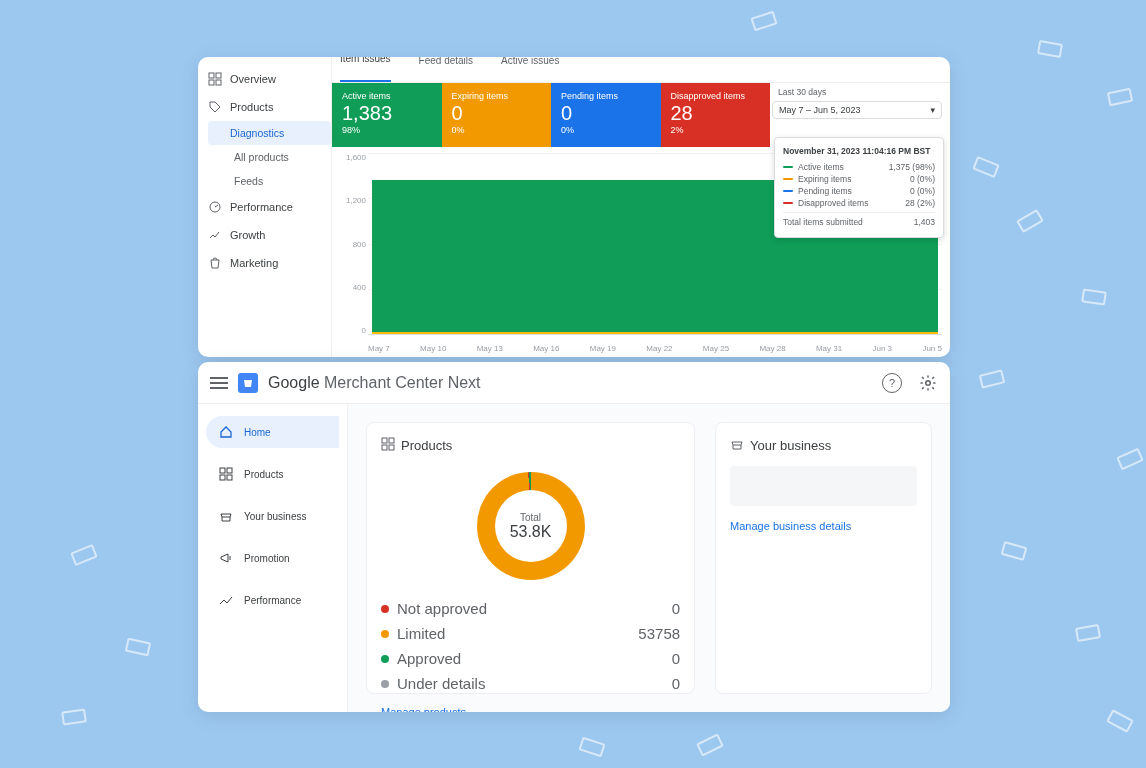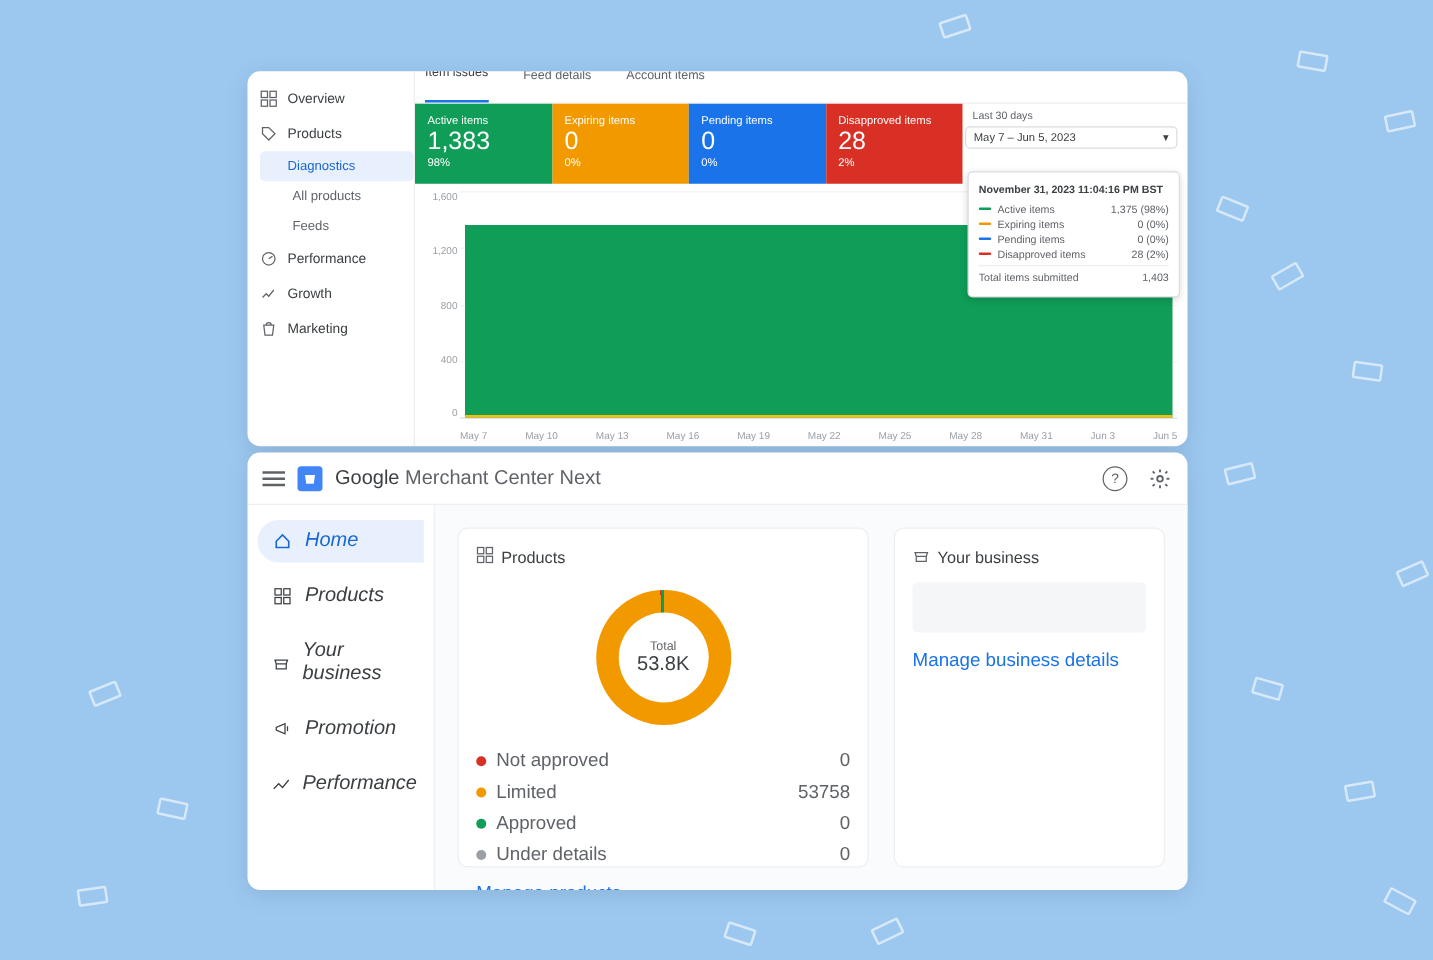--- a/index.html
+++ b/index.html
@@ -52,21 +52,21 @@
 .hamburger { width: 18px; height: 18px; cursor: pointer; color: #5f6368; display: flex; flex-direction: column; justify-content: center; gap: 3px; }
 .hamburger span { height: 2px; background: #5f6368; }
 .logo2 { width: 20px; height: 20px; background: #4285f4; border-radius: 3px; display: flex; align-items: center; justify-content: center; }
 .title2 { font-size: 16px; color: #5f6368; }
 .title2 .g { color: #3c4043; }
 .spacer { flex: 1; }
 .hdricon { width: 20px; height: 20px; color: #5f6368; cursor: pointer; display: flex; align-items: center; justify-content: center; margin-left: 6px; border: 1.5px solid #5f6368; border-radius: 50%; font-size: 11px; }
 .hdricon.gear { border: none; }
 .body2 { display: flex; height: calc(100% - 42px); }
 .sidebar2 { width: 150px; padding: 12px 8px; border-right: 1px solid #f0f0f0; }
-.sidebar2 .navrow { display: flex; align-items: center; padding: 8px 12px; font-size: 16px; color: #3c4043; cursor: pointer; border-radius: 18px 0 0 18px; margin-bottom: 10px; font-style: italic; }
+.sidebar2 .navrow { display: flex; align-items: center; padding: 8px 12px; font-size: 10px; color: #3c4043; cursor: pointer; border-radius: 18px 0 0 18px; margin-bottom: 10px; }
 .sidebar2 .navrow.active { background: #e8f0fe; color: #1967d2; }
 .sidebar2 .navrow .icon { width: 16px; height: 16px; margin-right: 10px; display: flex; align-items: center; justify-content: center; }
 .main2 { flex: 1; padding: 18px; background: #fafbfc; display: flex; gap: 20px; }
 .panel { background: #fff; border: 1px solid #eceef1; border-radius: 8px; padding: 14px; }
 .panel.products { flex: 1.6; display: flex; flex-direction: column; }
 .panel.biz { flex: 1; }
 .panel h3 { font-size: 13px; font-weight: 500; color: #3c4043; margin-bottom: 12px; display: flex; align-items: center; gap: 6px; }
 .panel h3 .icon { color: #5f6368; }
 .donutwrap { display: flex; justify-content: center; margin: 6px 0 16px; }
 .donut { width: 108px; height: 108px; border-radius: 50%; background: conic-gradient(#f29900 0deg, #f29900 357deg, #d93025 357deg, #d93025 358deg, #0f9d58 358deg, #0f9d58 360deg); display: flex; align-items: center; justify-content: center; }
@@ -74,21 +74,21 @@
 .donut .inner .lab { font-size: 10px; color: #5f6368; }
 .donut .inner .val { font-size: 16px; color: #3c4043; font-weight: 500; }
 .legend2 { font-size: 15px; color: #5f6368; }
 .legend2 .row { display: flex; justify-content: space-between; align-items: center; padding: 4px 0; }
 .legend2 .row .lbl { display: flex; align-items: center; gap: 8px; }
 .dot { width: 8px; height: 8px; border-radius: 50%; }
 .dot.red { background: #d93025; }
 .dot.orange { background: #f29900; }
 .dot.green { background: #0f9d58; }
 .dot.grey { background: #9aa0a6; }
-.linkbtn { color: #1a73e8; font-size: 15px; cursor: pointer; margin-top: 10px; }
+.linkbtn { color: #1a73e8; font-size: 11px; cursor: pointer; margin-top: 10px; }
 .bizcontent { height: 40px; background: #f5f6f7; border-radius: 4px; margin-bottom: 14px; }
 svg { overflow: visible; }
 </style>
 </head>
 <body>
 
 <div class="bg-rect" style="left:752px; top:14px; transform:rotate(-18deg);"></div>
 <div class="bg-rect" style="left:1038px; top:42px; transform:rotate(10deg);"></div>
 <div class="bg-rect" style="left:1108px; top:90px; transform:rotate(-12deg);"></div>
 <div class="bg-rect" style="left:974px; top:160px; transform:rotate(22deg);"></div>
@@ -155,21 +155,21 @@
           </svg>
         </span>
       <span>Marketing</span>
     </div>
   </div>
 
   <div class="main1">
     <div class="tabs1">
       <div class="tab1 active">Item issues</div>
       <div class="tab1">Feed details</div>
-      <div class="tab1">Account items</div>
+      <div class="tab1">Active issues</div>
     </div>
 
     <div style="position:relative;">
       <div class="statrow" style="width:calc(100% - 180px);">
         <div class="statcard green">
           <div>Active items</div>
           <div class="big">1,383</div>
           <div class="pct">98%</div>
         </div>
         <div class="statcard orange">

